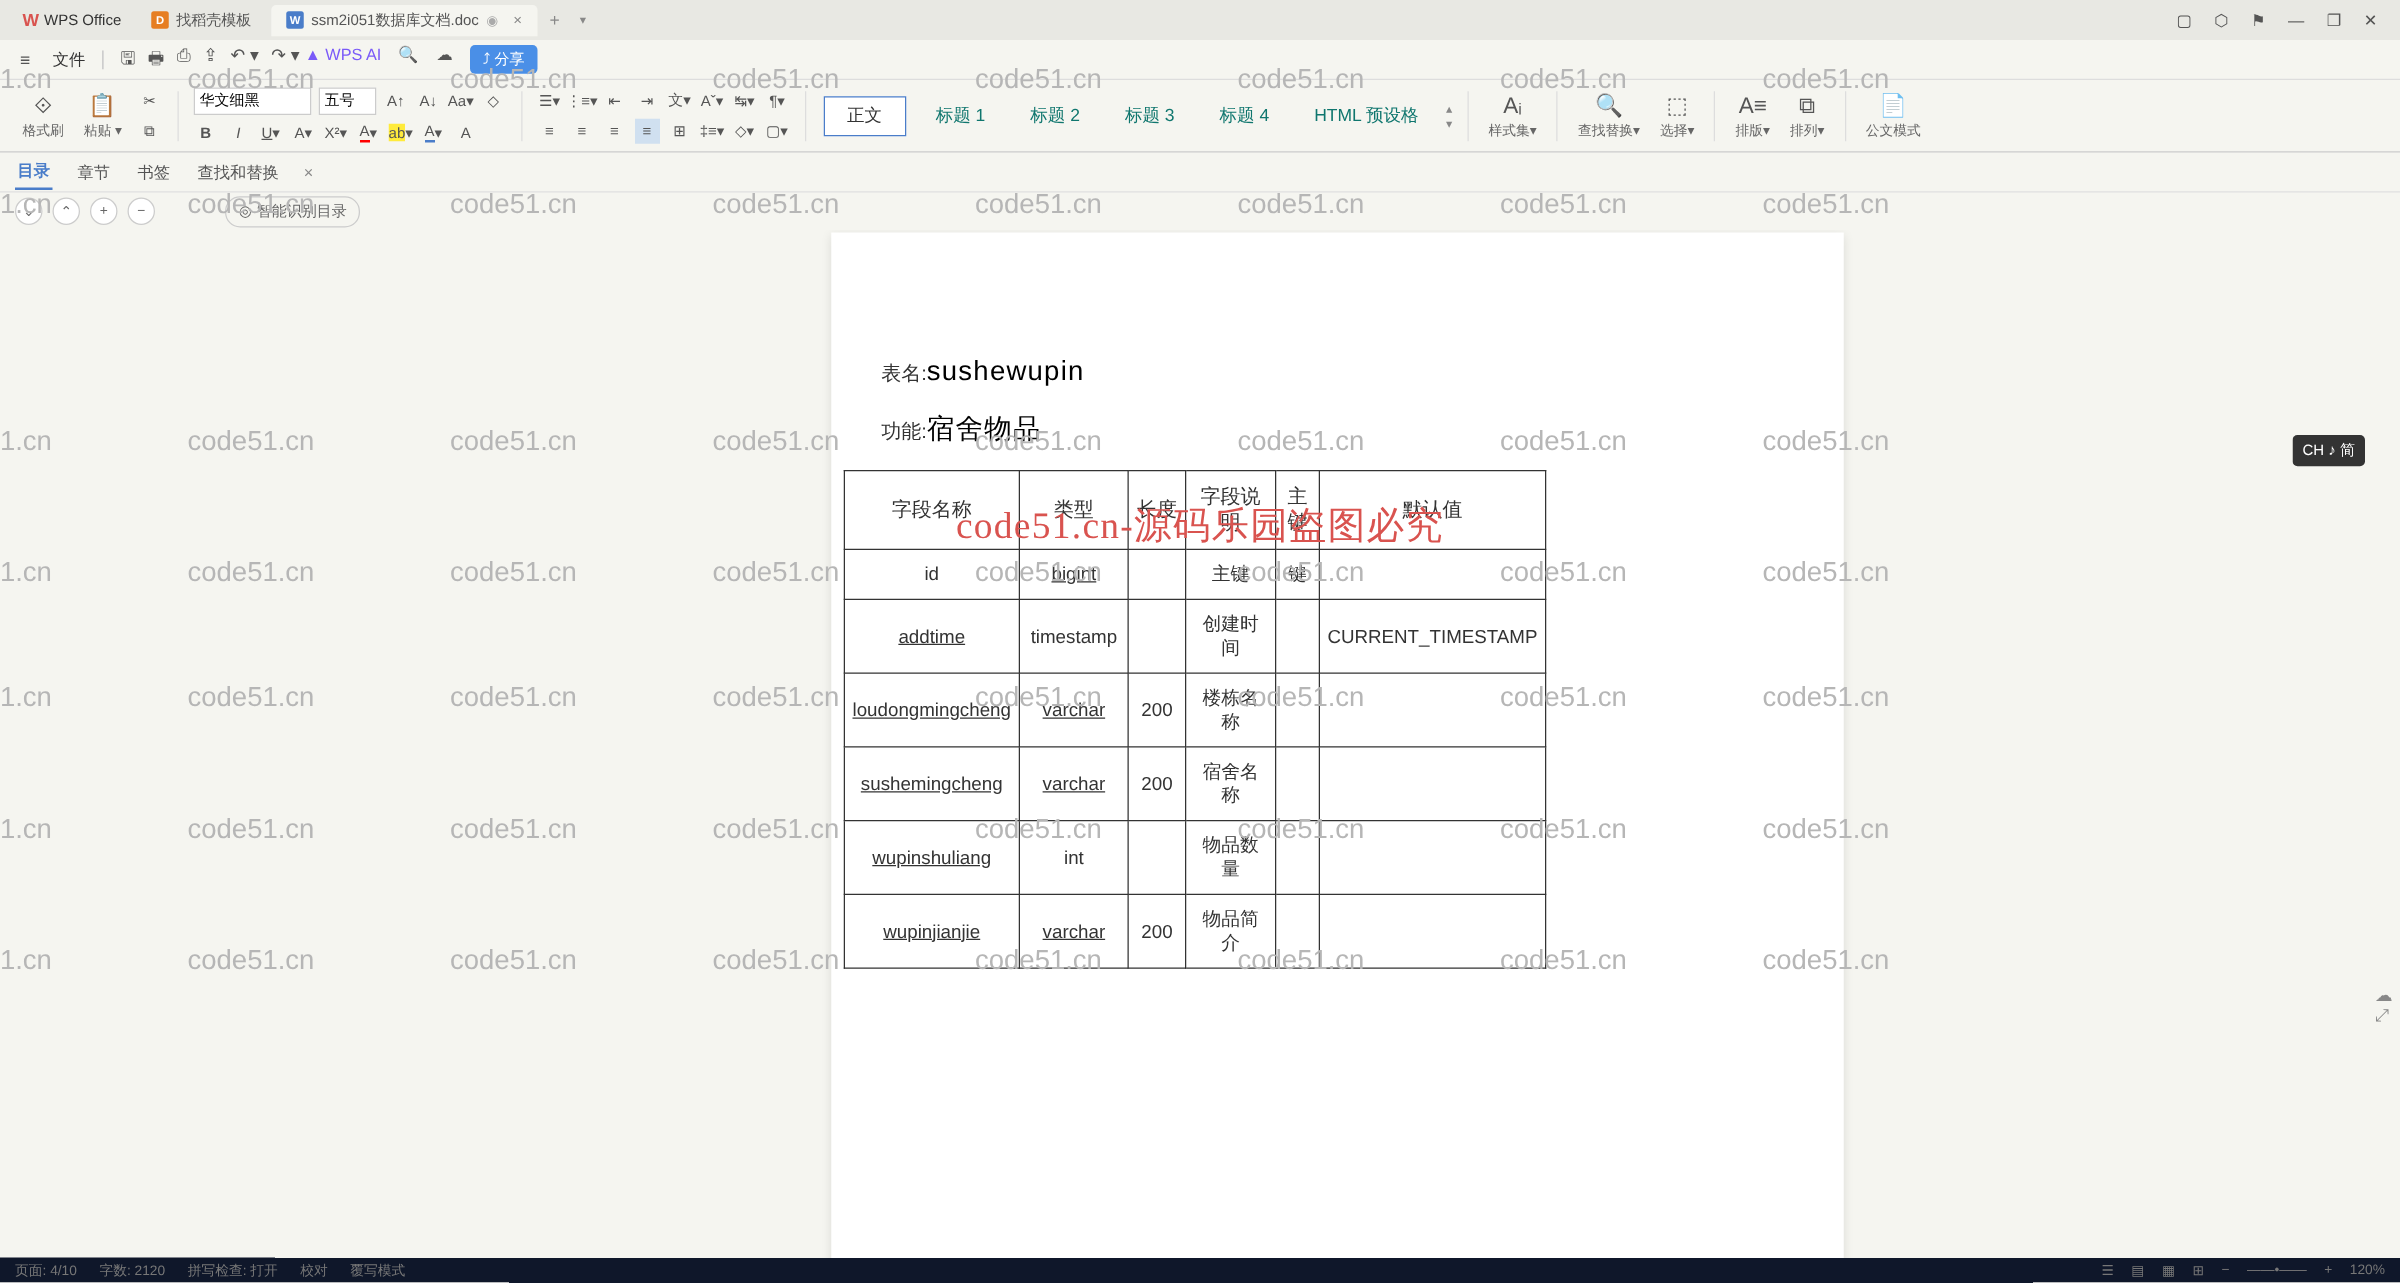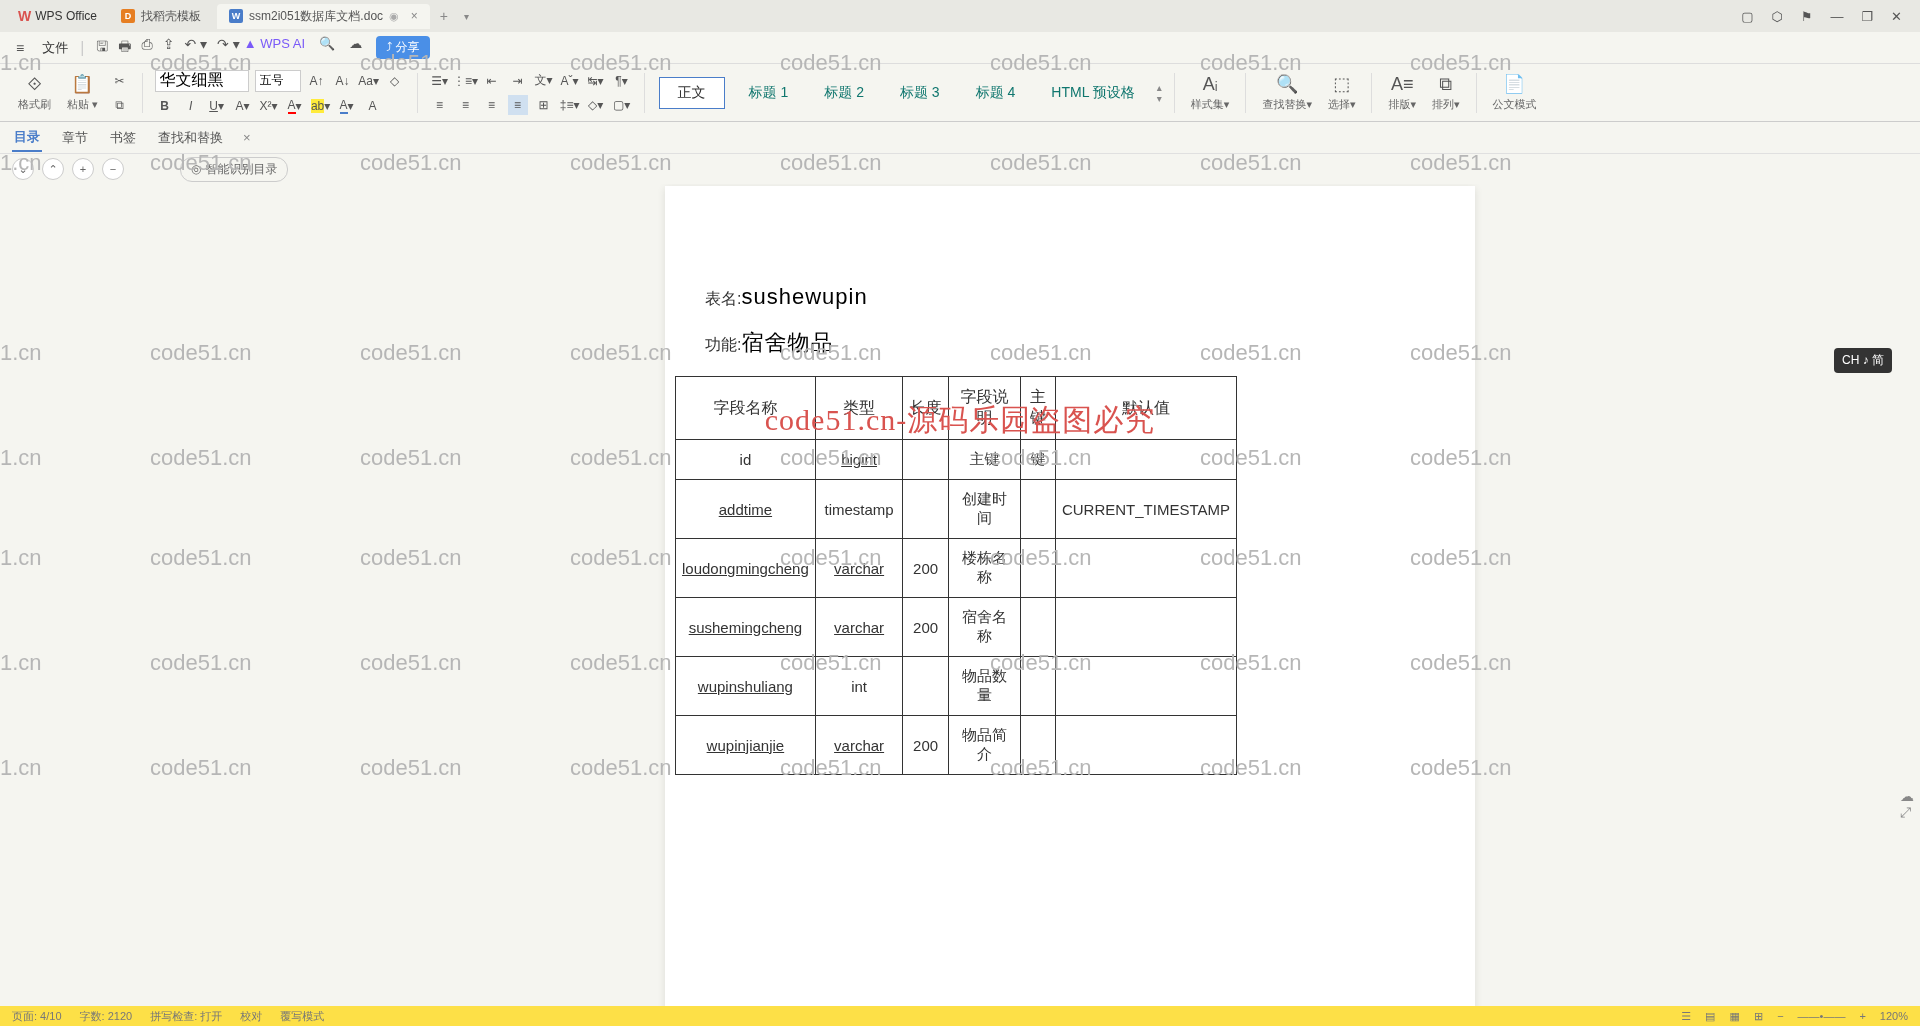--- a/index.html
+++ b/index.html
@@ -31,21 +31,21 @@
 .share-btn { background: #4a8fe7; color: #fff; padding: 3px 10px; border-radius: 4px; font-size: 12px; }
 
 
 .ribbon { height: 58px; display: flex; align-items: center; padding: 0 14px; gap: 8px; border-bottom: 1px solid #ccc; background: #f5f5f0; }
 .rgroup { display: flex; flex-direction: column; align-items: center; gap: 2px; padding: 0 4px; }
 .rgroup .ricon { font-size: 18px; color: #555; }
 .rgroup .rlabel { font-size: 11px; color: #666; }
 .rsep { width: 1px; height: 40px; background: #ddd; margin: 0 4px; }
 .rinline { display: flex; flex-direction: column; gap: 4px; }
 .rrow { display: flex; gap: 6px; align-items: center; }
-.font-sel { width: 94px; height: 22px; font-size: 16px; border: 1px solid #ccc; background: #fff; padding: 0 4px; }
+.font-sel { width: 94px; height: 22px; font-size: 12px; border: 1px solid #ccc; background: #fff; padding: 0 4px; }
 .size-sel { width: 46px; height: 22px; font-size: 12px; border: 1px solid #ccc; background: #fff; padding: 0 4px; }
 .ibtn { width: 20px; height: 20px; display: inline-flex; align-items: center; justify-content: center; font-size: 12px; color: #555; cursor: pointer; }
 .style-box { border: 1px solid #ccc; padding: 6px 18px; font-size: 14px; color: #333; background: #fff; margin: 0 2px; }
 .style-box.active { border-color: #4a7dc9; }
 .style-plain { padding: 6px 14px; font-size: 14px; color: #0f766e; }
 
 
 .navrow { height: 32px; display: flex; align-items: center; gap: 18px; padding: 0 12px; font-size: 13px; color: #555; border-bottom: 1px solid #e0e0e0; }
 .navrow .ntab { padding: 4px 2px; cursor: pointer; text-align: center; }
 .navrow .ntab.active { color: #4a7dc9; border-bottom: 2px solid #4a7dc9; font-weight: bold; }
@@ -75,21 +75,21 @@
 .dbtable .c4 { width: 170px; }
 .dbtable .c5 { width: 48px; }
 .dbtable .c6 { width: 96px; }
 .underline { text-decoration: underline; }
 
 
 .watermark { position: absolute; color: #b6b6b6; font-size: 22px; pointer-events: none; font-family: Arial; z-index: 50; }
 .overlay-text { position: absolute; left: 50%; top: 400px; transform: translateX(-50%); color: #d9534f; font-size: 30px; font-family: "SimSun", serif; z-index: 60; pointer-events: none; letter-spacing: 1px; }
 
 
-.statusbar { position: absolute; bottom: 0; left: 0; right: 0; height: 20px; background: #fde047; display: flex; align-items: center; padding: 0 12px; font-size: 11px; color: #777; gap: 18px; }
+.statusbar { position: absolute; bottom: 0; left: 0; right: 0; height: 20px; background: #0f172a; display: flex; align-items: center; padding: 0 12px; font-size: 11px; color: #777; gap: 18px; }
 .statusbar .stright { margin-left: auto; display: flex; gap: 14px; align-items: center; }
 
 
 .ime { position: absolute; right: 28px; top: 348px; background: #333; color: #fff; font-size: 12px; padding: 4px 8px; border-radius: 4px; }
 
 
 .cloud-side { position: absolute; right: 6px; top: 788px; font-size: 14px; color: #888; }
 
 </style>
 </head>

